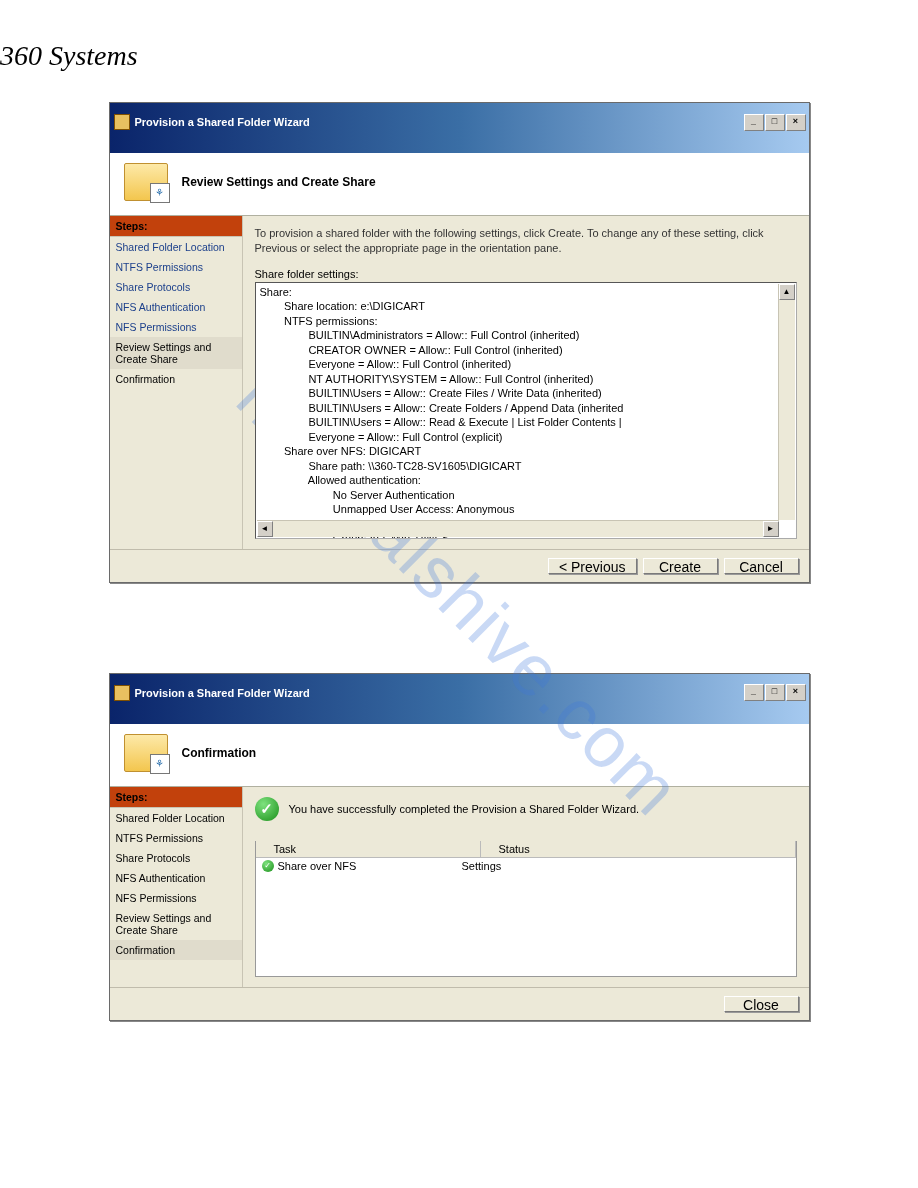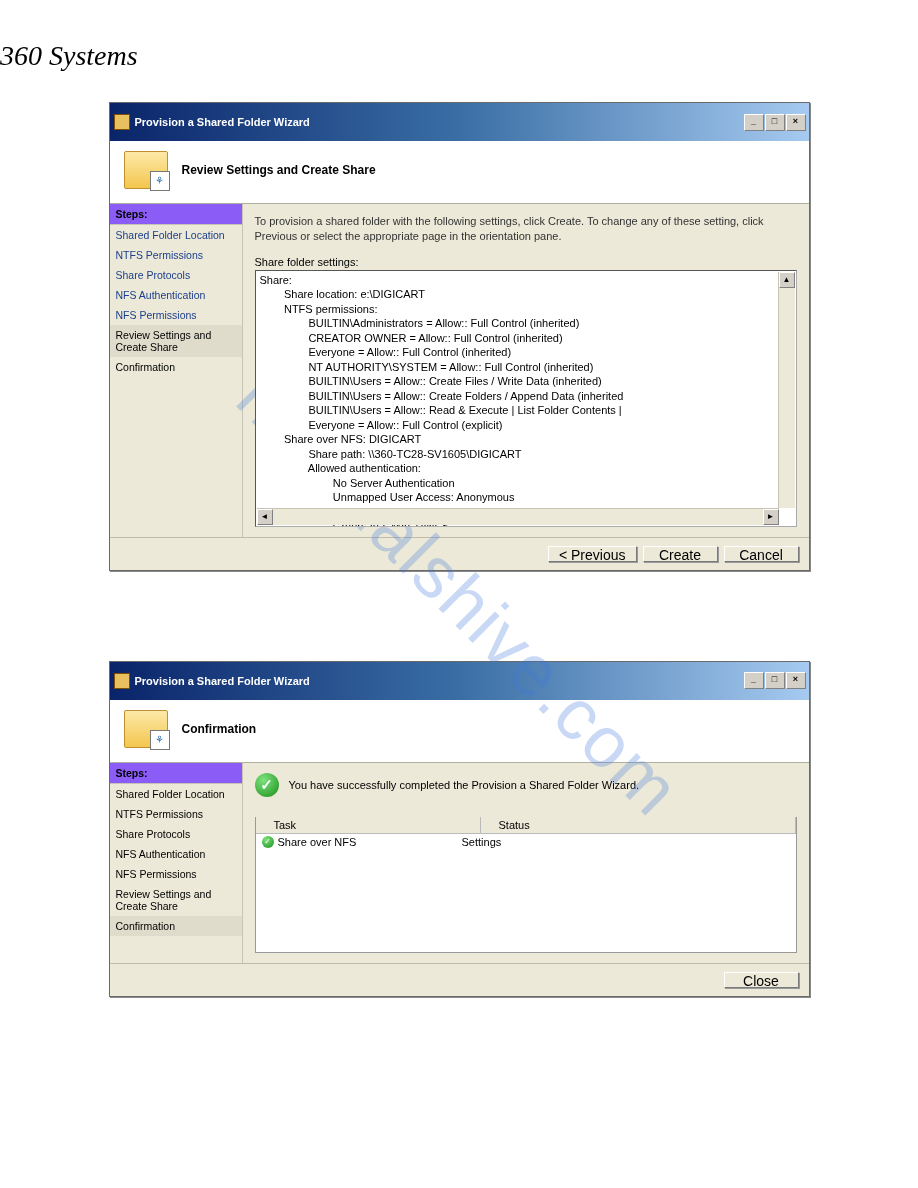--- a/index.html
+++ b/index.html
@@ -28,21 +28,21 @@
     border: 1px solid #6a6a6a;
     background: #ece9d8;
     box-shadow: 1px 1px 0 #888;
   }
   .titlebar {
     height: 38px;
     background: linear-gradient(90deg, #0a246a 0%, #3a6ea5 50%, #a6caf0 100%);
     color: #fff;
     display: flex;
     align-items: center;
-    padding: 0 3px 0 4px;
+    padding: 0 3px 12px 4px;
     font-weight: bold;
     font-size: 11px;
   }
   .titlebar .tb-icon {
     width: 14px; height: 14px;
     background: #e8c060;
     border: 1px solid #805000;
     margin-right: 5px;
   }
   .titlebar .title-text { flex: 1; }
@@ -94,21 +94,21 @@
   .steps-pane {
     width: 132px;
     border-right: 1px solid #c8c4b4;
     background: #ece9d8;
     font-size: 10.5px;
   }
   .steps-head {
     font-weight: bold;
     padding: 4px 6px;
     border-bottom: 1px solid #c8c4b4;
-    background: #8b5cf6;
+    background: #c2410c;
   }
   .step {
     padding: 4px 6px;
     color: #1b3f8b;
     cursor: pointer;
   }
   .step.plain { color: #000; }
   .step.sel {
     background: #e0dccc;
     color: #000;

